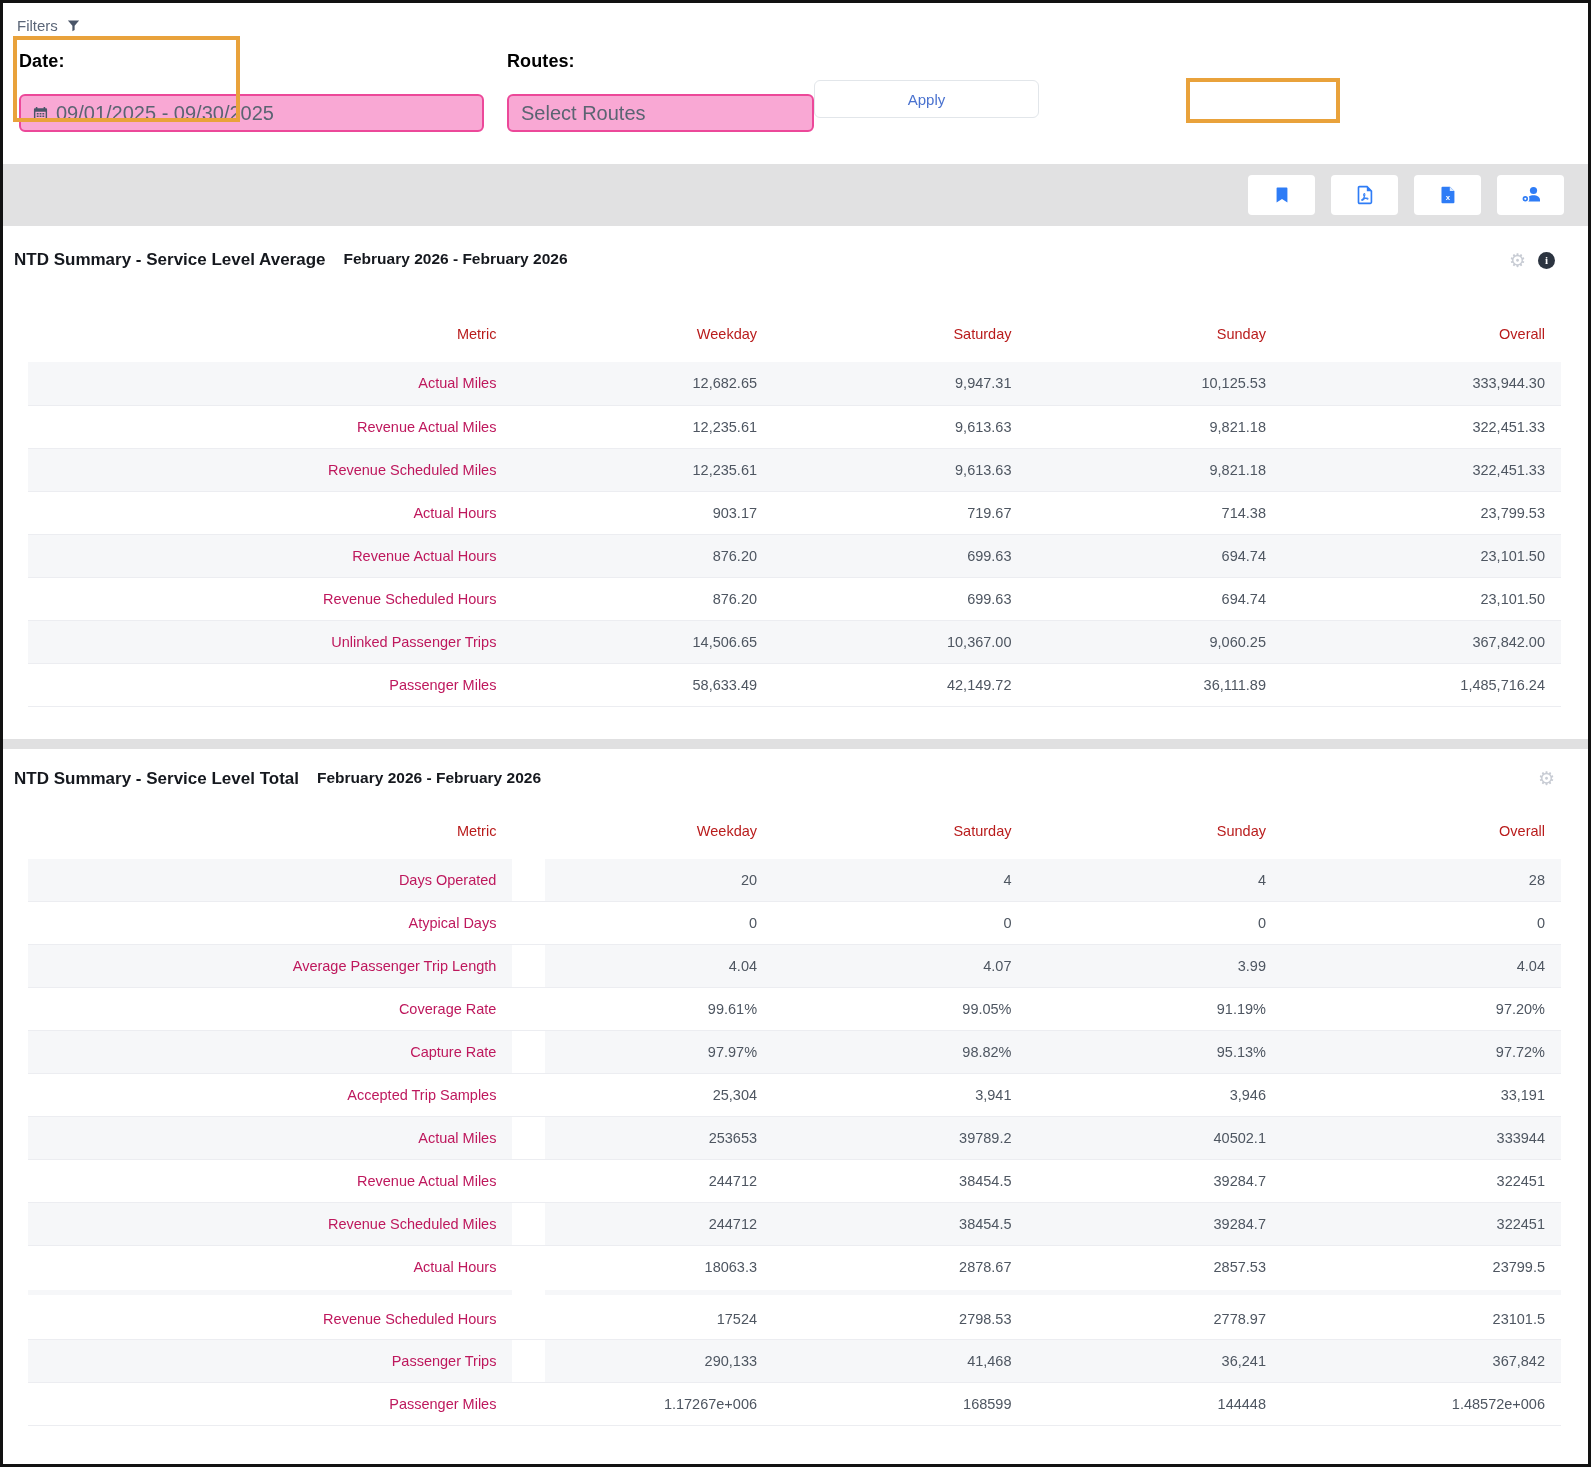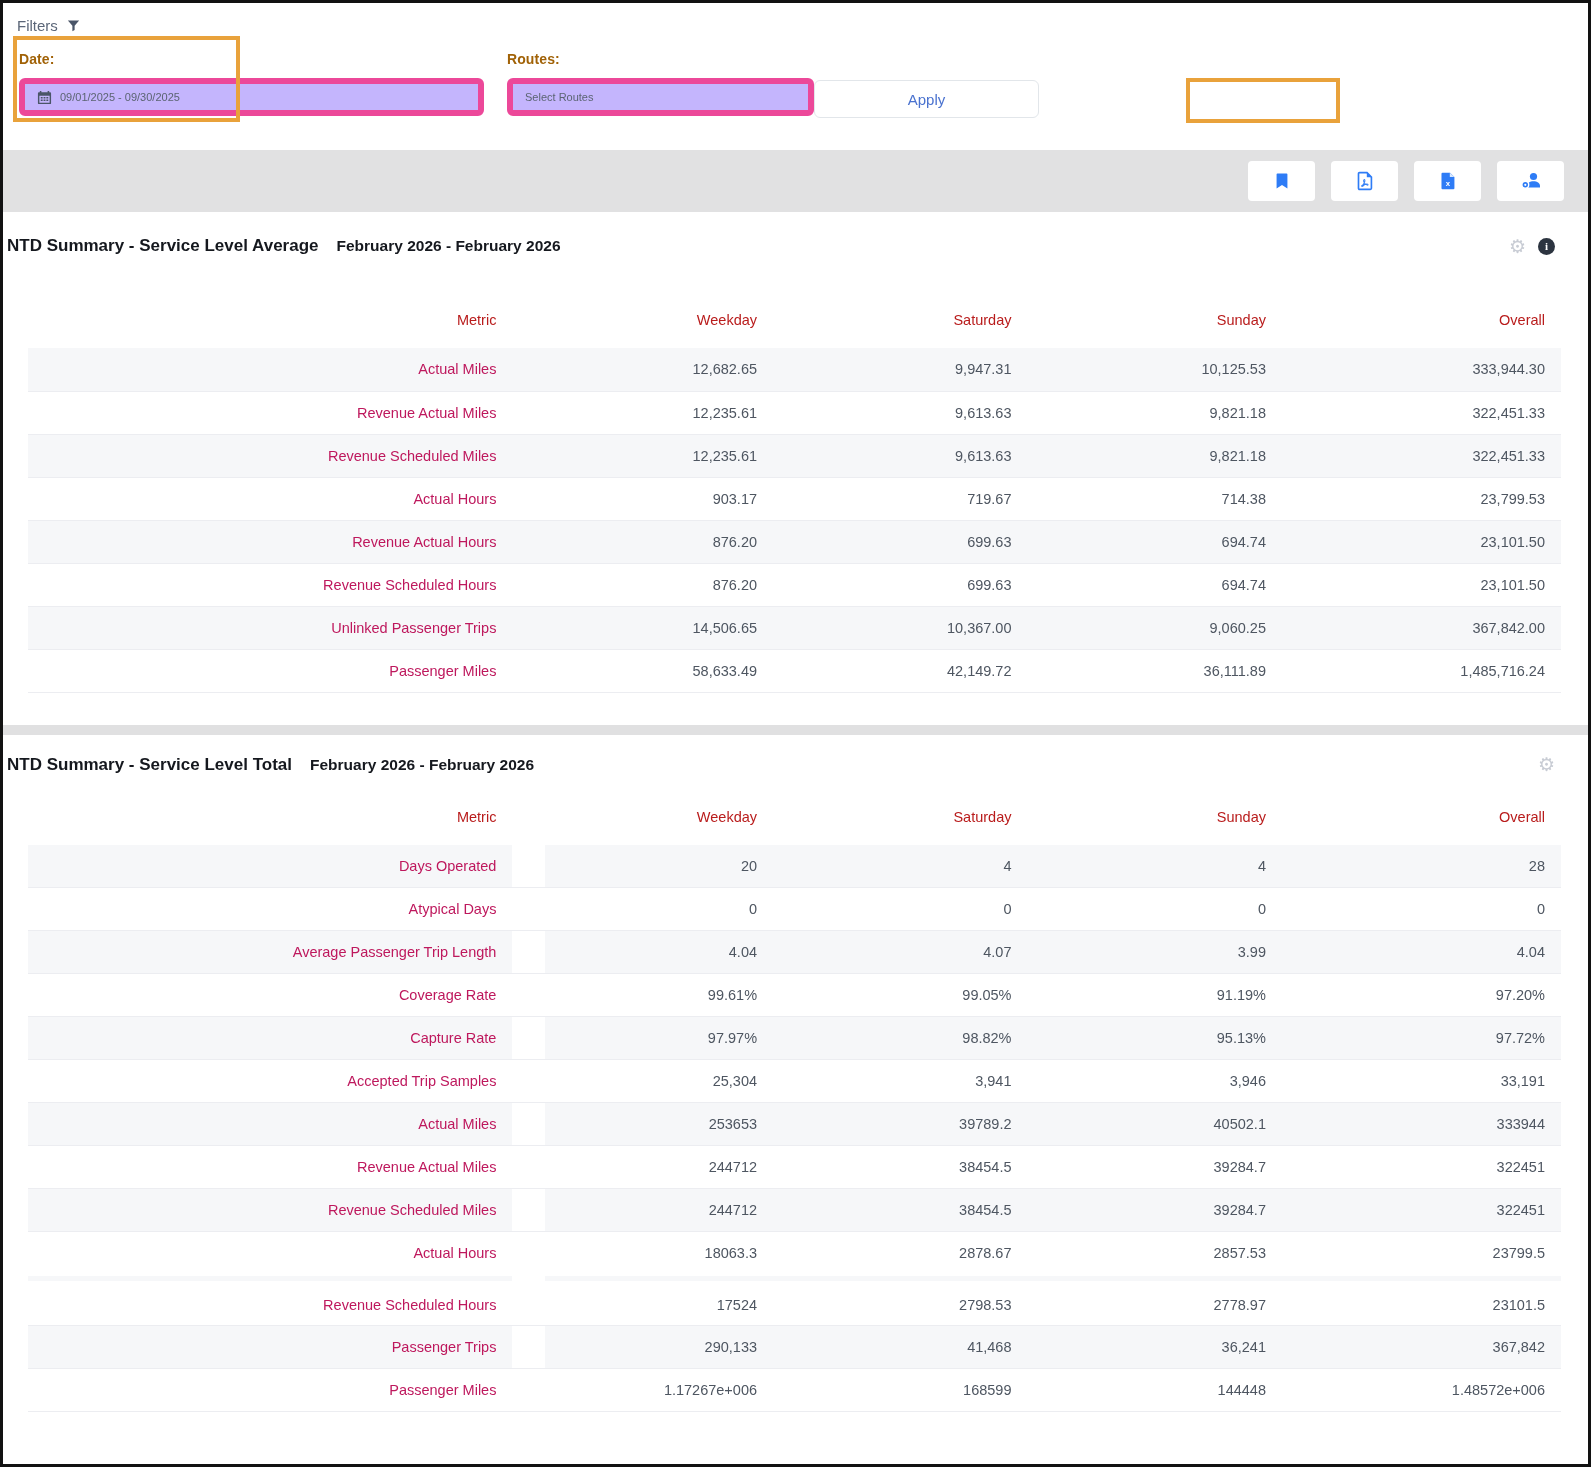--- a/index.html
+++ b/index.html
@@ -9,24 +9,24 @@
     position:relative; width:1591px; height:1467px;
     border:3px solid #121212; background:#fff; overflow:hidden;
   }
   
   .filters-header { height:34px; display:flex; align-items:center; padding:10px 0 0 14px; }
   .filters-title { font-size:15px; color:#5b6678; margin-right:8px; }
   .funnel-icon svg { display:block; }
   
   .filter-row { display:flex; align-items:flex-start; padding:14px 16px 0 16px; }
   .filter-group { display:flex; flex-direction:column; }
-  .filter-label { font-size:14px; font-weight:700; color:#a16207; height:16px; margin-bottom:11px; letter-spacing:.1px; }
+  .filter-label { font-size:18px; font-weight:700; color:#000000; height:16px; margin-bottom:27px; letter-spacing:.1px; }
   .input-box {
-    height:38px; background:#c4b5fd; border:6px solid #ec4899; border-radius:6px;
-    display:flex; align-items:center; padding:0 12px; font-size:11px; color:#5b6472;
+    height:38px; background:#f9a8d4; border:2px solid #ec4899; border-radius:6px;
+    display:flex; align-items:center; padding:0 12px; font-size:20px; color:#5b6472;
   }
   .date-group .input-box { width:465px; }
   .mode-group { margin-left:24px; } .mode-group .input-box { width:338px; }
   .routes-group { margin-left:23px; } .routes-group .input-box { width:307px; }
   .cal-icon { margin-right:8px; display:flex; }
   .apply-wrap { margin-left:0; margin-top:29px; }
   .apply-button {
     width:225px; height:38px; background:#fff; border:1px solid #e2e6ea; border-radius:6px;
     font-size:15px; color:#4a72cf; display:flex; align-items:center; justify-content:center;
     cursor:pointer; font-family:"Liberation Sans", sans-serif;
@@ -40,21 +40,21 @@
     margin-top:32px; height:62px; background:#e1e1e2;
     display:flex; align-items:center; justify-content:flex-end; padding-right:24px; gap:16px;
   }
   .tool-btn {
     width:67px; height:40px; background:#fff; border:none; border-radius:4px;
     display:flex; align-items:center; justify-content:center; cursor:pointer;
   }
   .tool-btn svg { display:block; }
   
   .card { background:#fff; }
-  .card-title-row { display:flex; align-items:center; padding:24px 33px 6px 4px; }
+  .card-title-row { display:flex; padding:24px 33px 6px 11px; }
   .card.second .card-title-row { padding-top:20px; }
   .card-title { font-size:17px; font-weight:700; color:#15181e; }
   .card-range { font-size:15.5px; font-weight:700; color:#15181e; margin-left:18px; }
   .title-icons { margin-left:auto; display:flex; align-items:center; gap:12px; }
   .gear-icon { font-family:"DejaVu Sans", sans-serif; font-size:19px; color:#c8ccd4; line-height:1; cursor:pointer; }
   .info-icon {
     width:17px; height:17px; border-radius:50%; background:#2c3440; color:#fff;
     font-size:11px; font-weight:700; display:flex; align-items:center; justify-content:center;
     font-family:"Liberation Serif", serif; cursor:pointer;
   }

